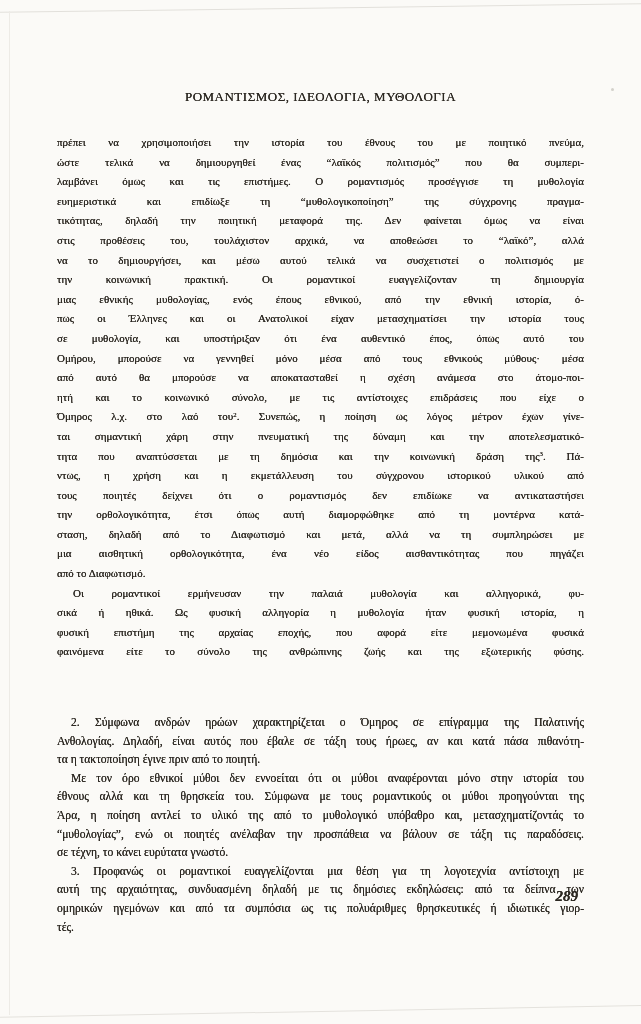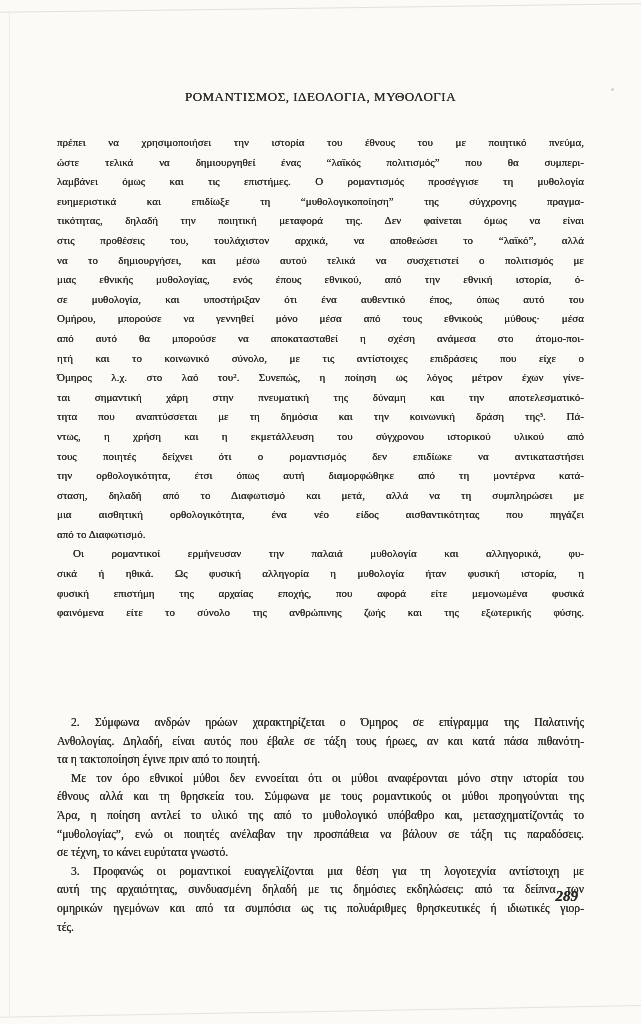--- a/index.html
+++ b/index.html
@@ -117,21 +117,23 @@
   </header>
 
   <main class="body-text" id="body-text">
       <div class="line"><span>πρέπει να χρησιμοποιήσει την ιστορία του έθνους του με ποιητικό πνεύμα,</span></div>
       <div class="line"><span>ώστε τελικά να δημιουργηθεί ένας “λαϊκός πολιτισμός” που θα συμπερι-</span></div>
       <div class="line"><span>λαμβάνει όμως και τις επιστήμες. Ο ρομαντισμός προσέγγισε τη μυθολογία</span></div>
       <div class="line"><span>ευημεριστικά και επιδίωξε τη “μυθολογικοποίηση” της σύγχρονης πραγμα-</span></div>
       <div class="line"><span>τικότητας, δηλαδή την ποιητική μεταφορά της. Δεν φαίνεται όμως να είναι</span></div>
       <div class="line"><span>στις προθέσεις του, τουλάχιστον αρχικά, να αποθεώσει το “λαϊκό”, αλλά</span></div>
       <div class="line"><span>να το δημιουργήσει, και μέσω αυτού τελικά να συσχετιστεί ο πολιτισμός με</span></div>
+      <div class="line"><span>την κοινωνική πρακτική. Οι ρομαντικοί ευαγγελίζονταν τη δημιουργία</span></div>
       <div class="line"><span>μιας εθνικής μυθολογίας, ενός έπους εθνικού, από την εθνική ιστορία, ό-</span></div>
+      <div class="line"><span>πως οι Έλληνες και οι Ανατολικοί είχαν μετασχηματίσει την ιστορία τους</span></div>
       <div class="line"><span>σε μυθολογία, και υποστήριξαν ότι ένα αυθεντικό έπος, όπως αυτό του</span></div>
       <div class="line"><span>Ομήρου, μπορούσε να γεννηθεί μόνο μέσα από τους εθνικούς μύθους· μέσα</span></div>
       <div class="line"><span>από αυτό θα μπορούσε να αποκατασταθεί η σχέση ανάμεσα στο άτομο-ποι-</span></div>
       <div class="line"><span>ητή και το κοινωνικό σύνολο, με τις αντίστοιχες επιδράσεις που είχε ο</span></div>
       <div class="line"><span>Όμηρος λ.χ. στο λαό του</span><sup>2</sup><span>. Συνεπώς, η ποίηση ως </span><span class="it">λόγος μέτρον έχων</span><span> γίνε-</span></div>
       <div class="line"><span>ται σημαντική χάρη στην πνευματική της δύναμη και την αποτελεσματικό-</span></div>
       <div class="line"><span>τητα που αναπτύσσεται με τη δημόσια και την κοινωνική δράση της</span><sup>3</sup><span>. Πά-</span></div>
       <div class="line"><span>ντως, η χρήση και η εκμετάλλευση του σύγχρονου ιστορικού υλικού από</span></div>
       <div class="line"><span>τους ποιητές δείχνει ότι ο ρομαντισμός δεν επιδίωκε να αντικαταστήσει</span></div>
       <div class="line"><span>την ορθολογικότητα, έτσι όπως αυτή διαμορφώθηκε από τη μοντέρνα κατά-</span></div>

